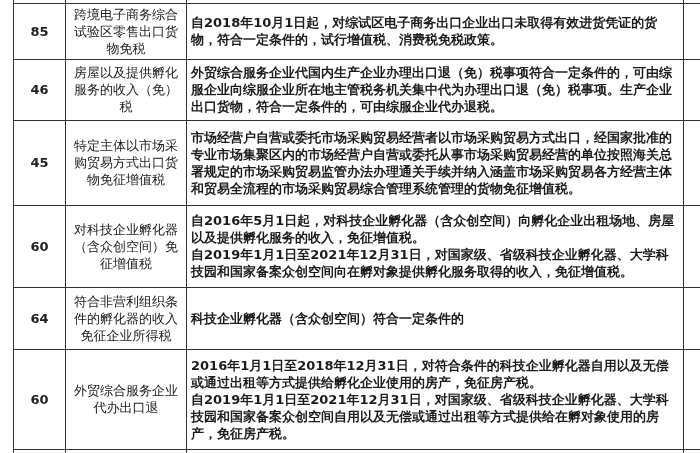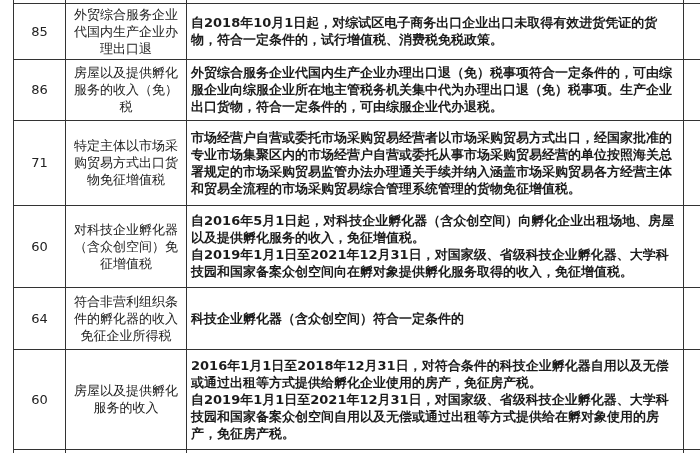--- a/index.html
+++ b/index.html
@@ -29,20 +29,21 @@
   }
   col.w-no    { width: 52px; }
   col.w-title { width: 121px; }
   col.w-desc  { width: 497px; }
   col.w-edge  { width: 30px; }
 
   td.c-no {
     text-align: center;
     color: #222222;
     font-size: 12.5px;
+    font-weight: bold;
   }
   td.c-title {
     text-align: center;
     padding: 2px 5px;
     word-break: break-all;
   }
   td.c-desc {
     text-align: left;
     padding: 2px 3px 2px 4px;
     word-break: break-all;
@@ -77,52 +78,52 @@
     </colgroup>
     <tbody>
       <tr class="spacer-top">
         <td></td>
         <td></td>
         <td></td>
         <td class="c-edge"></td>
       </tr>
       <tr>
     <td class="c-no">85</td>
-    <td class="c-title">外贸综合服务企业代国内生产企业办理出口退</td>
+    <td class="c-title">跨境电子商务综合试验区零售出口货物免税</td>
     <td class="c-desc">自2018年10月1日起，对综试区电子商务出口企业出口未取得有效进货凭证的货物，符合一定条件的，试行增值税、消费税免税政策。</td>
     <td class="c-edge"></td>
   </tr>
         <tr>
-    <td class="c-no">86</td>
+    <td class="c-no">46</td>
     <td class="c-title">房屋以及提供孵化服务的收入（免）税</td>
     <td class="c-desc">外贸综合服务企业代国内生产企业办理出口退（免）税事项符合一定条件的，可由综服企业向综服企业所在地主管税务机关集中代为办理出口退（免）税事项。生产企业出口货物，符合一定条件的，可由综服企业代办退税。</td>
     <td class="c-edge"></td>
   </tr>
         <tr>
-    <td class="c-no">71</td>
+    <td class="c-no">45</td>
     <td class="c-title">特定主体以市场采购贸易方式出口货物免征增值税</td>
     <td class="c-desc">市场经营户自营或委托市场采购贸易经营者以市场采购贸易方式出口，经国家批准的专业市场集聚区内的市场经营户自营或委托从事市场采购贸易经营的单位按照海关总署规定的市场采购贸易监管办法办理通关手续并纳入涵盖市场采购贸易各方经营主体和贸易全流程的市场采购贸易综合管理系统管理的货物免征增值税。</td>
     <td class="c-edge"></td>
   </tr>
         <tr>
     <td class="c-no">60</td>
     <td class="c-title">对科技企业孵化器（含众创空间）免征增值税</td>
     <td class="c-desc">自2016年5月1日起，对科技企业孵化器（含众创空间）向孵化企业出租场地、房屋以及提供孵化服务的收入，免征增值税。
 自2019年1月1日至2021年12月31日，对国家级、省级科技企业孵化器、大学科技园和国家备案众创空间向在孵对象提供孵化服务取得的收入，免征增值税。</td>
     <td class="c-edge"></td>
   </tr>
         <tr>
     <td class="c-no">64</td>
     <td class="c-title">符合非营利组织条件的孵化器的收入免征企业所得税</td>
     <td class="c-desc">科技企业孵化器（含众创空间）符合一定条件的</td>
     <td class="c-edge"></td>
   </tr>
         <tr>
     <td class="c-no">60</td>
-    <td class="c-title">房屋以及提供孵化服务的收入</td>
+    <td class="c-title">外贸综合服务企业代办出口退</td>
     <td class="c-desc">2016年1月1日至2018年12月31日，对符合条件的科技企业孵化器自用以及无偿或通过出租等方式提供给孵化企业使用的房产，免征房产税。
 自2019年1月1日至2021年12月31日，对国家级、省级科技企业孵化器、大学科技园和国家备案众创空间自用以及无偿或通过出租等方式提供给在孵对象使用的房产，免征房产税。</td>
     <td class="c-edge"></td>
   </tr>
         <tr class="spacer-bottom">
         <td></td>
         <td></td>
         <td></td>
         <td class="c-edge"></td>
       </tr>

